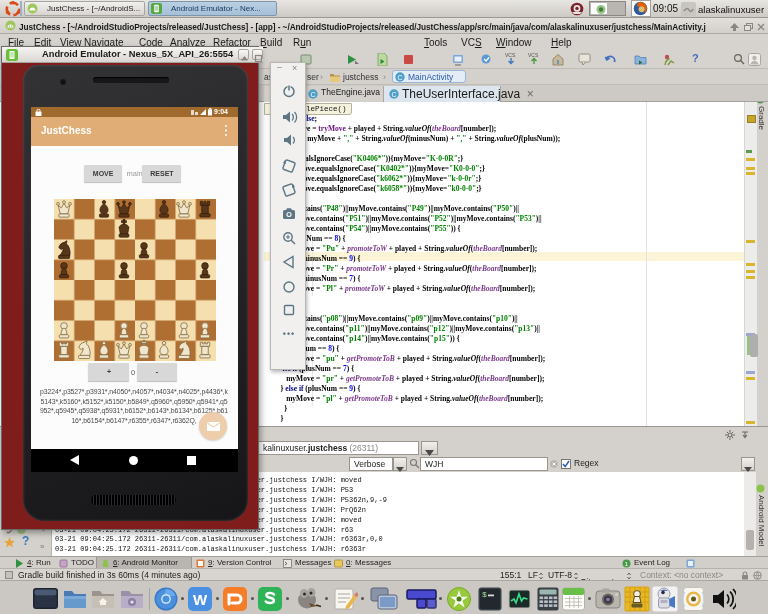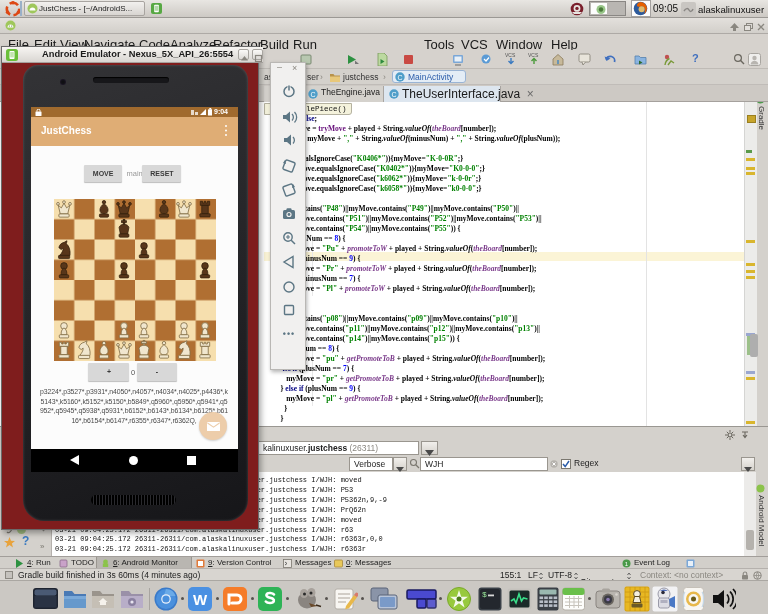--- a/index.html
+++ b/index.html
@@ -1,23 +1,23 @@
 <!DOCTYPE html>
 <html><head><meta charset="utf-8">
 <style>
 *{margin:0;padding:0;box-sizing:border-box}
 html,body{width:768px;height:614px;overflow:hidden;font-family:"Liberation Sans",sans-serif;background:#d4d0cb}
 .ab{position:absolute}
 
 #toppanel{left:0;top:0;width:768px;height:18px;background:linear-gradient(#e8e6e2,#cdc9c4);border-bottom:1px solid #9b9894;z-index:50}
-.taskbtn{position:absolute;top:1px;height:15px;border:1px solid #a8a4a0;border-radius:2px;background:linear-gradient(#f2f0ee,#d8d5d1);font-size:8px;color:#222;line-height:14px;padding-left:14px;white-space:nowrap;overflow:hidden}
+.taskbtn{position:absolute;top:1px;height:15px;border:1px solid #a8a4a0;border-radius:2px;background:linear-gradient(#f2f0ee,#d8d5d1);font-size:8px;color:#222;line-height:14px;padding-left:22px;white-space:nowrap;overflow:hidden}
 .taskbtn.act{background:linear-gradient(#b9cfe2,#a6c0d8);color:#17365c;border-color:#7e96ab}
 
 #astitle{left:0;top:18px;width:768px;height:16px;background:linear-gradient(#e3e0dc,#d2cfca);border-bottom:1px solid #aeaaa6;z-index:10}
-#asmenu{left:0;top:34px;width:768px;height:16px;background:#d6d2cd;z-index:10;font-size:13px;color:#1a1a1a}
+#asmenu{left:0;top:34px;width:768px;height:16px;background:#d6d2cd;z-index:10;font-size:10px;color:#1a1a1a}
 #asmenu span{position:absolute;top:3px}
 #astoolbar{left:0;top:50px;width:768px;height:19px;background:#d6d2cd;border-bottom:1px solid #bfbbb6;z-index:10}
 #ascrumb{left:0;top:69px;width:768px;height:16px;background:#d4d1cc;border-bottom:1px solid #c0bcb8;z-index:10;font-size:8.5px;color:#333}
 #astabs{left:0;top:85px;width:768px;height:17px;background:#cdc9c4;border-bottom:1px solid #a5a19d;z-index:10}
 .tab{position:absolute;top:1px;height:16px;border-right:1px solid #a9a5a1;font-size:8.5px;color:#222;line-height:15px}
 
 #editor{left:0;top:102px;width:744px;height:324px;background:#fff;z-index:5;overflow:hidden}
 #marginline{left:646px;top:102px;width:1px;height:324px;background:#e3e3e3;z-index:6}
 #caretline{left:264px;top:251.5px;width:480px;height:9.5px;background:#fbf4d6;z-index:5}
 pre.code{position:absolute;font-family:Liberation Serif, serif;font-size:7.5px;line-height:10px;color:#000;z-index:6;white-space:pre;font-weight:bold}
@@ -61,20 +61,21 @@
 <body>
 <div class="ab" id="toppanel">
   <svg class="ab" style="left:5px;top:1px" width="16" height="16" viewBox="0 0 16 16">
       <circle cx="8" cy="8" r="6.2" fill="none" stroke="#dd4814" stroke-width="2.6" stroke-dasharray="9 3.5"></circle>
       <circle cx="8" cy="1.8" r="1.8" fill="#dd4814"></circle>
       <circle cx="2.6" cy="11.2" r="1.8" fill="#dd4814"></circle>
       <circle cx="13.4" cy="11.2" r="1.8" fill="#dd4814"></circle>
     </svg>
   <div style="position:absolute;left:20px;top:1px;width:1.5px;height:15px;background:#9ab0c8"></div>
   <div class="taskbtn" style="left:24px;width:121px">JustChess - [~/AndroidS...</div>
+  <div class="taskbtn act" style="left:148px;width:129px">Android Emulator - Nex...</div>
   <svg class="ab" style="left:27px;top:3px" width="11" height="11" viewBox="0 0 11 11">
       <circle cx="5.5" cy="5.5" r="5" fill="#9fc75c"></circle>
       <path d="M2.5 7.5c0-1.7 1.3-3 3-3s3 1.3 3 3z" fill="#fff"></path>
     </svg>
   <svg class="ab" style="left:151px;top:3px" width="11" height="11" viewBox="0 0 11 11">
       <rect width="11" height="11" rx="2" fill="#57a843"></rect>
       <rect x="3.2" y="1.8" width="4.6" height="7.4" rx="0.8" fill="#fff"></rect>
       <rect x="3.8" y="2.8" width="3.4" height="5" fill="#57a843" opacity="0.45"></rect>
     </svg>
   <svg class="ab" style="left:570px;top:2px" width="14" height="14" viewBox="0 0 14 14">
@@ -103,20 +104,21 @@
     </svg>
   <div class="ab" style="left:698px;top:3.5px;font-size:9.6px;color:#111">alaskalinuxuser</div>
 </div>
 <div class="ab" id="astitle">
   <svg class="ab" style="left:5px;top:2px" width="11" height="11" viewBox="0 0 11 11">
       <circle cx="5.5" cy="5.5" r="5" fill="#9fc75c"></circle>
       <path d="M2.5 7.5c0-1.7 1.3-3 3-3s3 1.3 3 3z" fill="#fff"></path>
       <circle cx="4.3" cy="5.9" r="0.5" fill="#3a5a1f"></circle>
       <circle cx="6.7" cy="5.9" r="0.5" fill="#3a5a1f"></circle>
     </svg>
+  <div class="ab" style="left:19px;top:3.5px;font-size:8.3px;letter-spacing:-0.06px;font-weight:bold;color:#1a1a1a;white-space:nowrap">JustChess - [~/AndroidStudioProjects/released/JustChess] - [app] - ~/AndroidStudioProjects/released/JustChess/app/src/main/java/com/alaskalinuxuser/justchess/MainActivity.j</div>
   <svg class="ab" style="left:730px;top:5px" width="9" height="8" viewBox="0 0 9 8">
       <path d="M4.5 0L9 5H6v3H3V5H0z" fill="#8a8780"></path>
     </svg>
   <svg class="ab" style="left:744px;top:5px" width="9" height="8" viewBox="0 0 9 8">
       <rect x="2.5" y="0.5" width="6" height="5" fill="none" stroke="#8a8780"></rect>
       <rect x="0.5" y="2.5" width="6" height="5" fill="#e3e0dc" stroke="#8a8780"></rect>
     </svg>
   <svg class="ab" style="left:757px;top:5px" width="8" height="8" viewBox="0 0 8 8">
       <path d="M1 1l6 6M7 1L1 7" stroke="#8a8780" stroke-width="1.3"></path>
     </svg>

